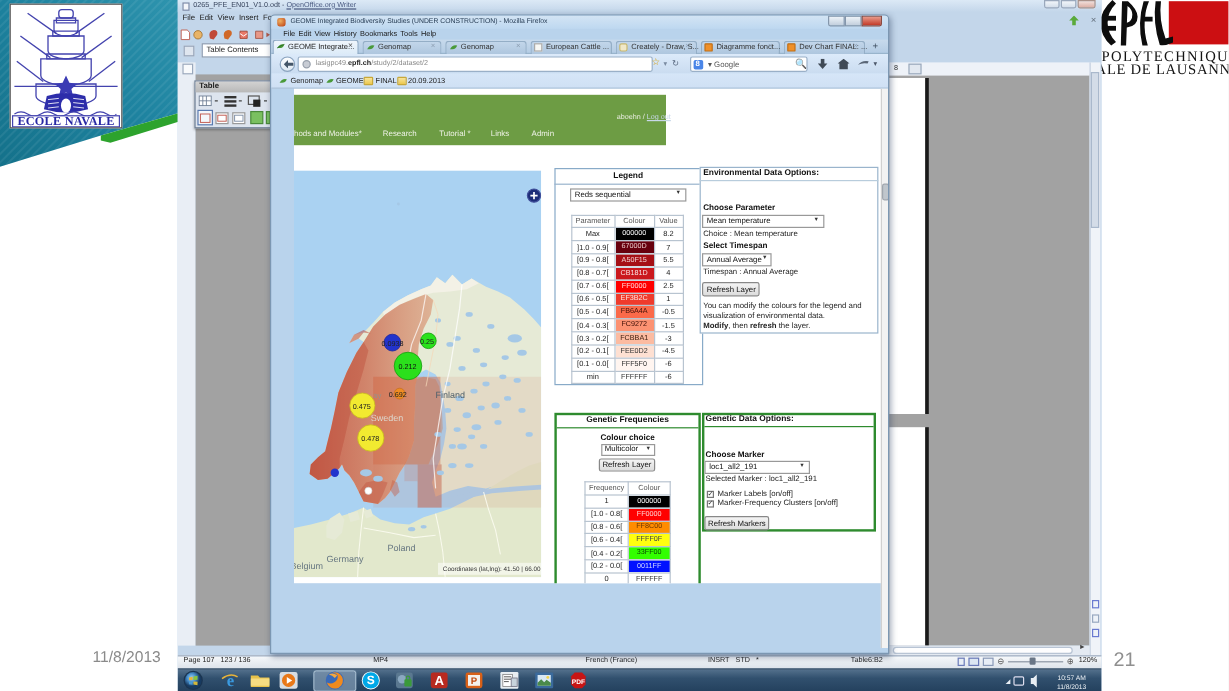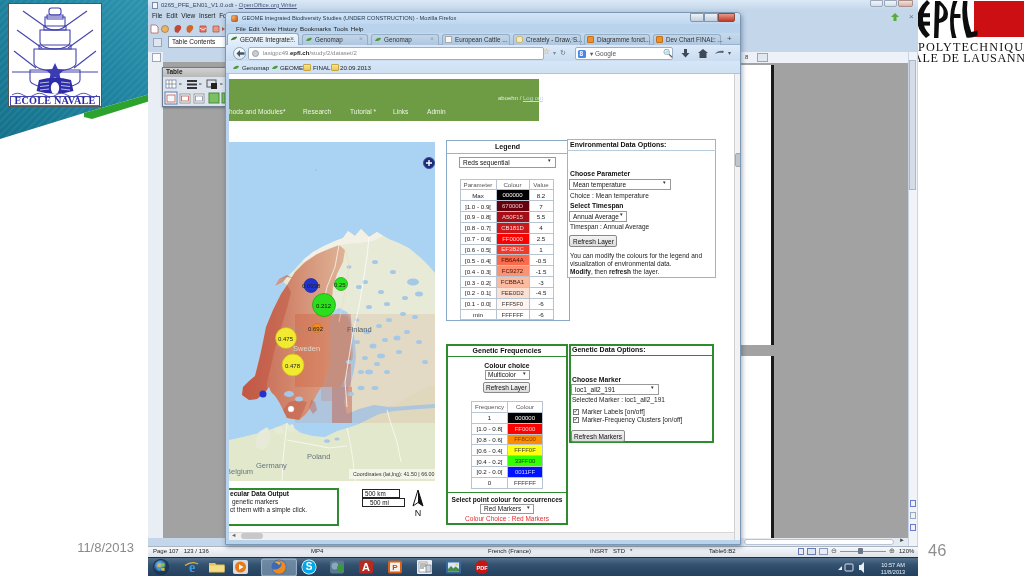--- a/index.html
+++ b/index.html
@@ -83,21 +83,21 @@
 
 <path d="M48.5,38 l-4.5,0 q-4.5,-19 1,-37 l4.5,0 q-3,7.5 -3.2,13 l6.2,0 l0,4 l-6.6,0 q-0.6,9.5 2.6,20 z"></path>
 
 <path d="M55,1 l4.5,0 q-2,15 3.8,31 l6.2,-1.5 l0,5 q-6.5,3 -11,2 q-6,-18 -3.5,-36.5 z"></path>
 </g>
 <text x="13" y="51" font-family="Liberation Serif" font-size="12.2" fill="#131313" style="letter-spacing:1.1px">POLYTECHNIQUE</text>
 <text x="8" y="62" font-family="Liberation Serif" font-size="12.2" fill="#131313" style="letter-spacing:0.6px">ALE DE LAUSANNE</text>
 </svg>
 
 <div class="txt" style="left:70px;top:540px;width:64px;text-align:right;font-size:13px;color:#8a8a8a;">11/8/2013</div>
-<div class="txt" style="left:928px;top:541px;font-size:16.5px;color:#8f8f8f;">46</div>
+<div class="txt" style="left:928px;top:541px;font-size:16.5px;color:#8f8f8f;">21</div>
 
 <div class="abs" id="shot" style="left:148px;top:0;width:770px;height:576px;background:#c3d6ea;overflow:hidden;">
 
 <div class="abs" style="left:0;top:0;width:770px;height:10px;background:linear-gradient(#dcE9f6,#c3d6ea);"></div>
 <div class="abs" style="left:4px;top:2px;width:6px;height:7px;background:#f4f6fa;border:1px solid #7a8aa8;"></div>
 <div class="txt" style="left:13px;top:1.5px;font-size:6px;color:#39465e;">0265_PFE_EN01_V1.0.odt - <span style="text-decoration:underline;color:#4a5a80">OpenOffice.org Writer</span></div>
 <div class="abs" style="left:722px;top:0px;width:13px;height:7px;background:linear-gradient(#f2f6fa,#d4deea);border:1px solid #9aa8bc;border-radius:0 0 2px 2px;"></div>
 <div class="abs" style="left:736px;top:0px;width:13px;height:7px;background:linear-gradient(#f2f6fa,#d4deea);border:1px solid #9aa8bc;border-radius:0 0 2px 2px;"></div>
 <div class="abs" style="left:750px;top:0px;width:15px;height:7px;background:linear-gradient(#f2e0dc,#dcb0a6);border:1px solid #a89088;border-radius:0 0 2px 2px;"></div>
 <svg class="abs" style="left:742px;top:13px" width="10" height="9" viewBox="0 0 10 9">
@@ -272,21 +272,21 @@
 <div class="txt" style="left:16px;top:50.5px;font-size:6.2px;color:#222;">Genomap</div>
 <svg class="abs" style="left:45px;top:51px" width="8" height="8" viewBox="0 0 8 8">
           <path d="M1,5 q2,-4 6,-3 q-1,3 -4,3 z" fill="#4a9a3a"></path>
         </svg>
 <div class="txt" style="left:54px;top:50.5px;font-size:6.2px;color:#222;">GEOME</div>
 <div class="abs" style="left:77px;top:51px;width:8px;height:6.5px;background:linear-gradient(#f8e49a,#ecc84e);border:1px solid #c8a83a;border-radius:1px;"></div>
 <div class="txt" style="left:87px;top:50.5px;font-size:6.2px;color:#222;">FINAL</div>
 <div class="abs" style="left:105px;top:51px;width:8px;height:6.5px;background:linear-gradient(#f8e49a,#ecc84e);border:1px solid #c8a83a;border-radius:1px;"></div>
 <div class="txt" style="left:114px;top:50.5px;font-size:6.2px;color:#222;">20.09.2013</div>
 
-<div class="abs" id="page" style="left:3px;top:61px;width:505px;height:466px;background:#fff;overflow:hidden;">
+<div class="abs" id="page" style="left:19px;top:61px;width:505px;height:412px;background:#fff;overflow:hidden;">
 
 <div class="abs" style="left:0;top:5px;width:310px;height:42px;background:#6d9c44;"></div>
 <div class="txt" style="left:269px;top:21px;font-size:6px;color:#e8ecdf;">aboehn / <span style="color:#c8d8e8;text-decoration:underline;">Log out</span></div>
 <div class="txt" style="left:0;top:34px;font-size:6.6px;color:#eef2e6;">hods and Modules*</div>
 <div class="txt" style="left:74px;top:34px;font-size:6.6px;color:#eef2e6;">Research</div>
 <div class="txt" style="left:121px;top:34px;font-size:6.6px;color:#eef2e6;">Tutorial *</div>
 <div class="txt" style="left:164px;top:34px;font-size:6.6px;color:#eef2e6;">Links</div>
 <div class="txt" style="left:198px;top:34px;font-size:6.6px;color:#eef2e6;">Admin</div>
 
 <div class="abs" id="mapbox" style="left:0;top:68px;width:206px;height:339px;">

